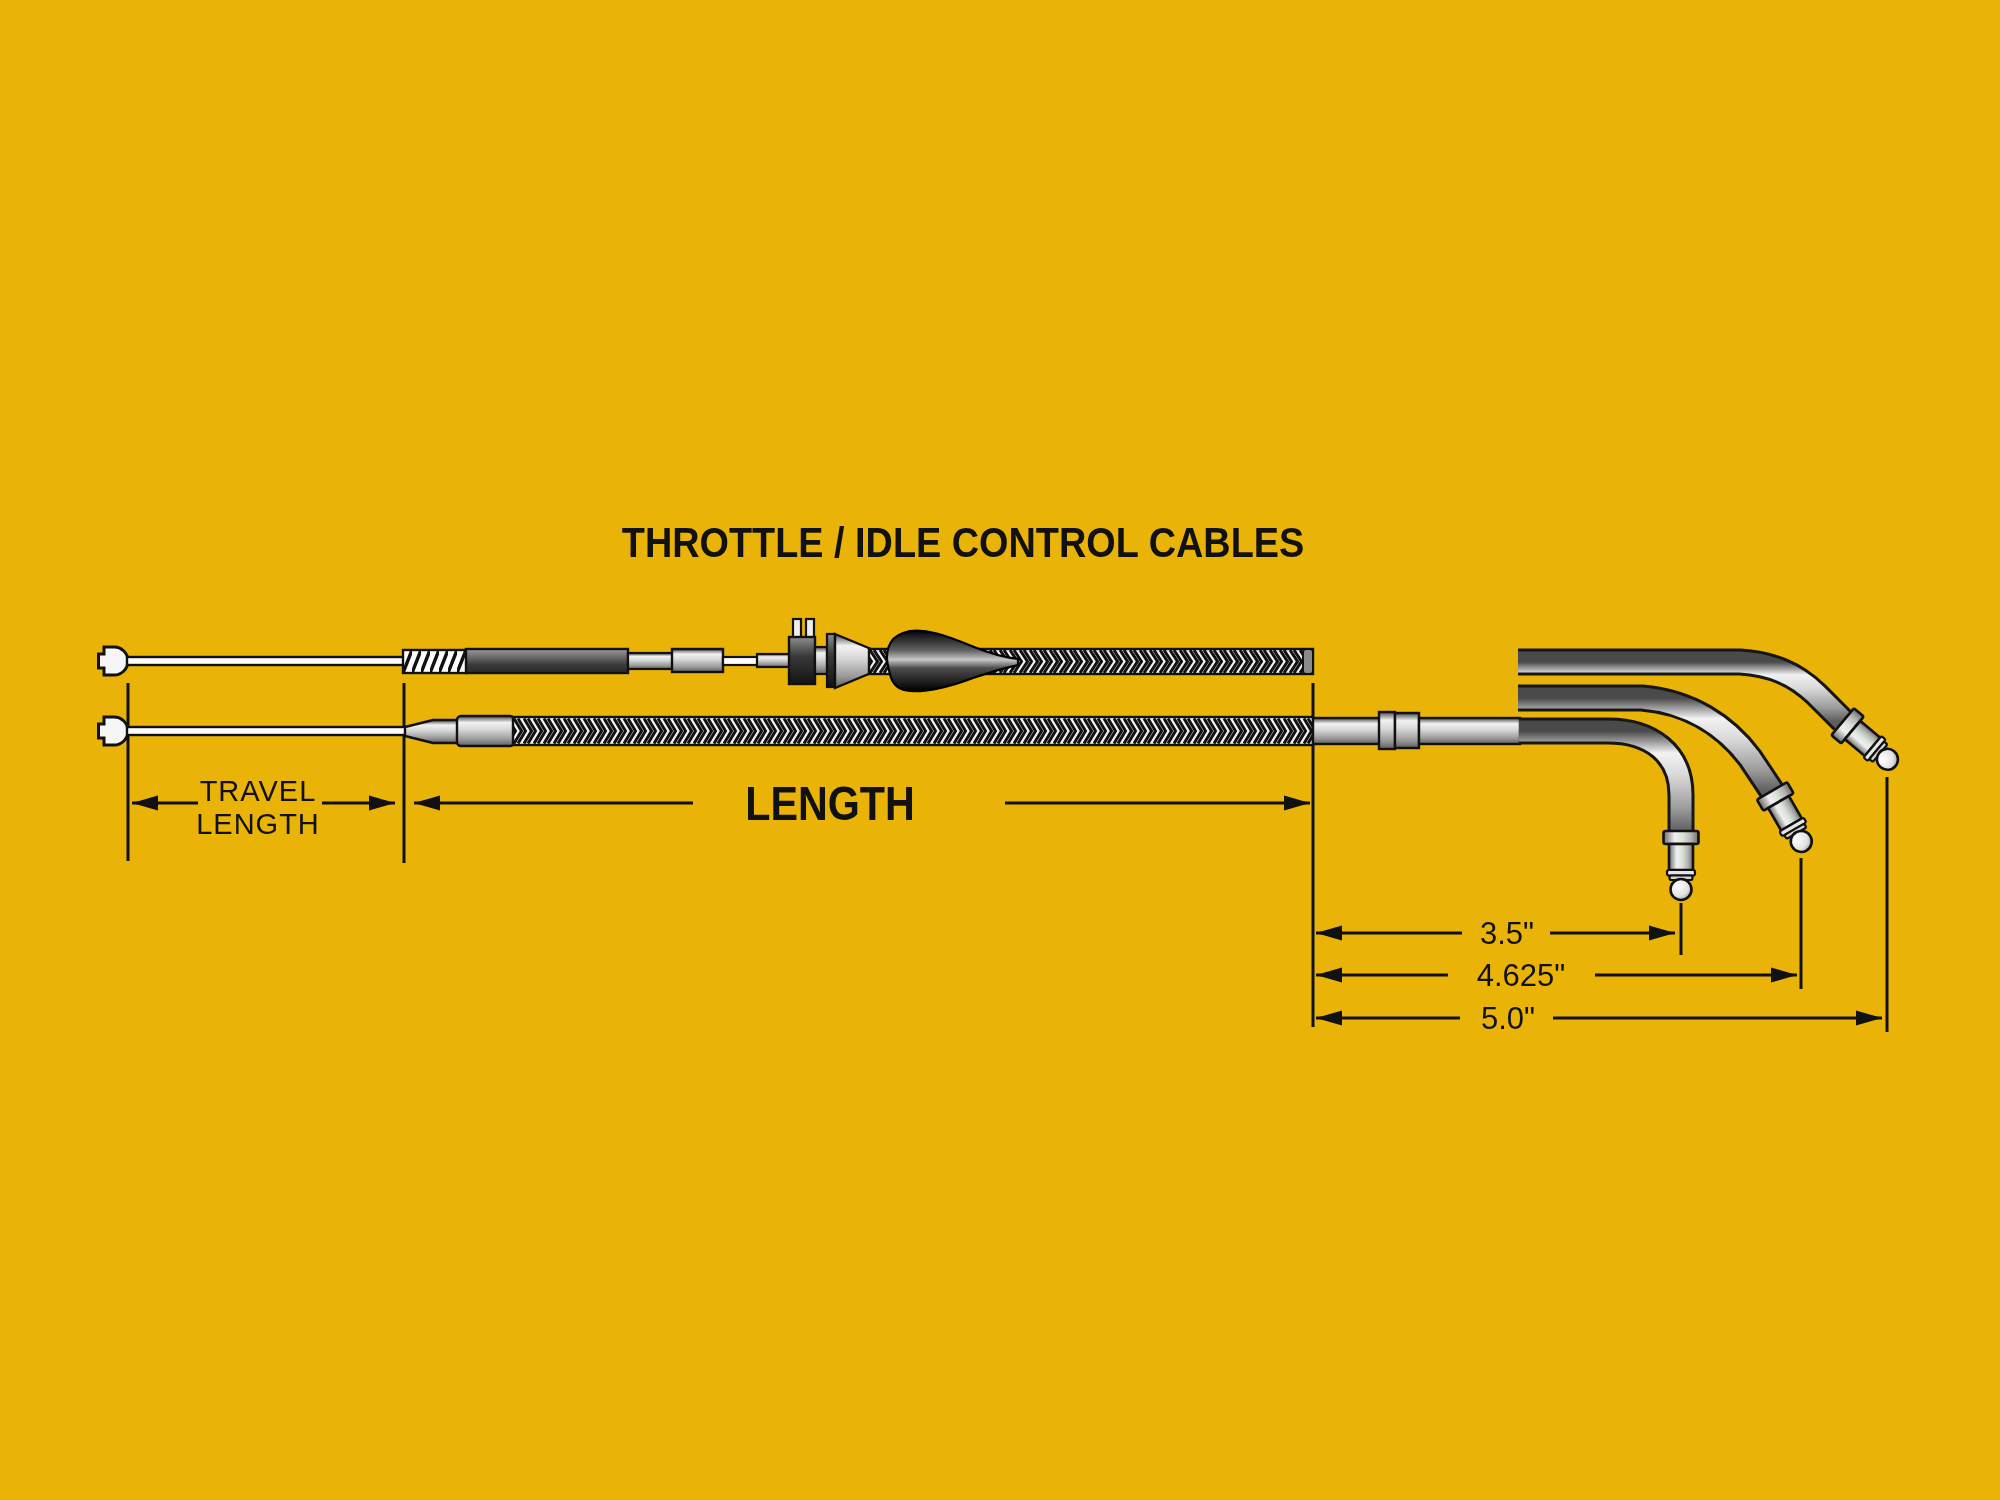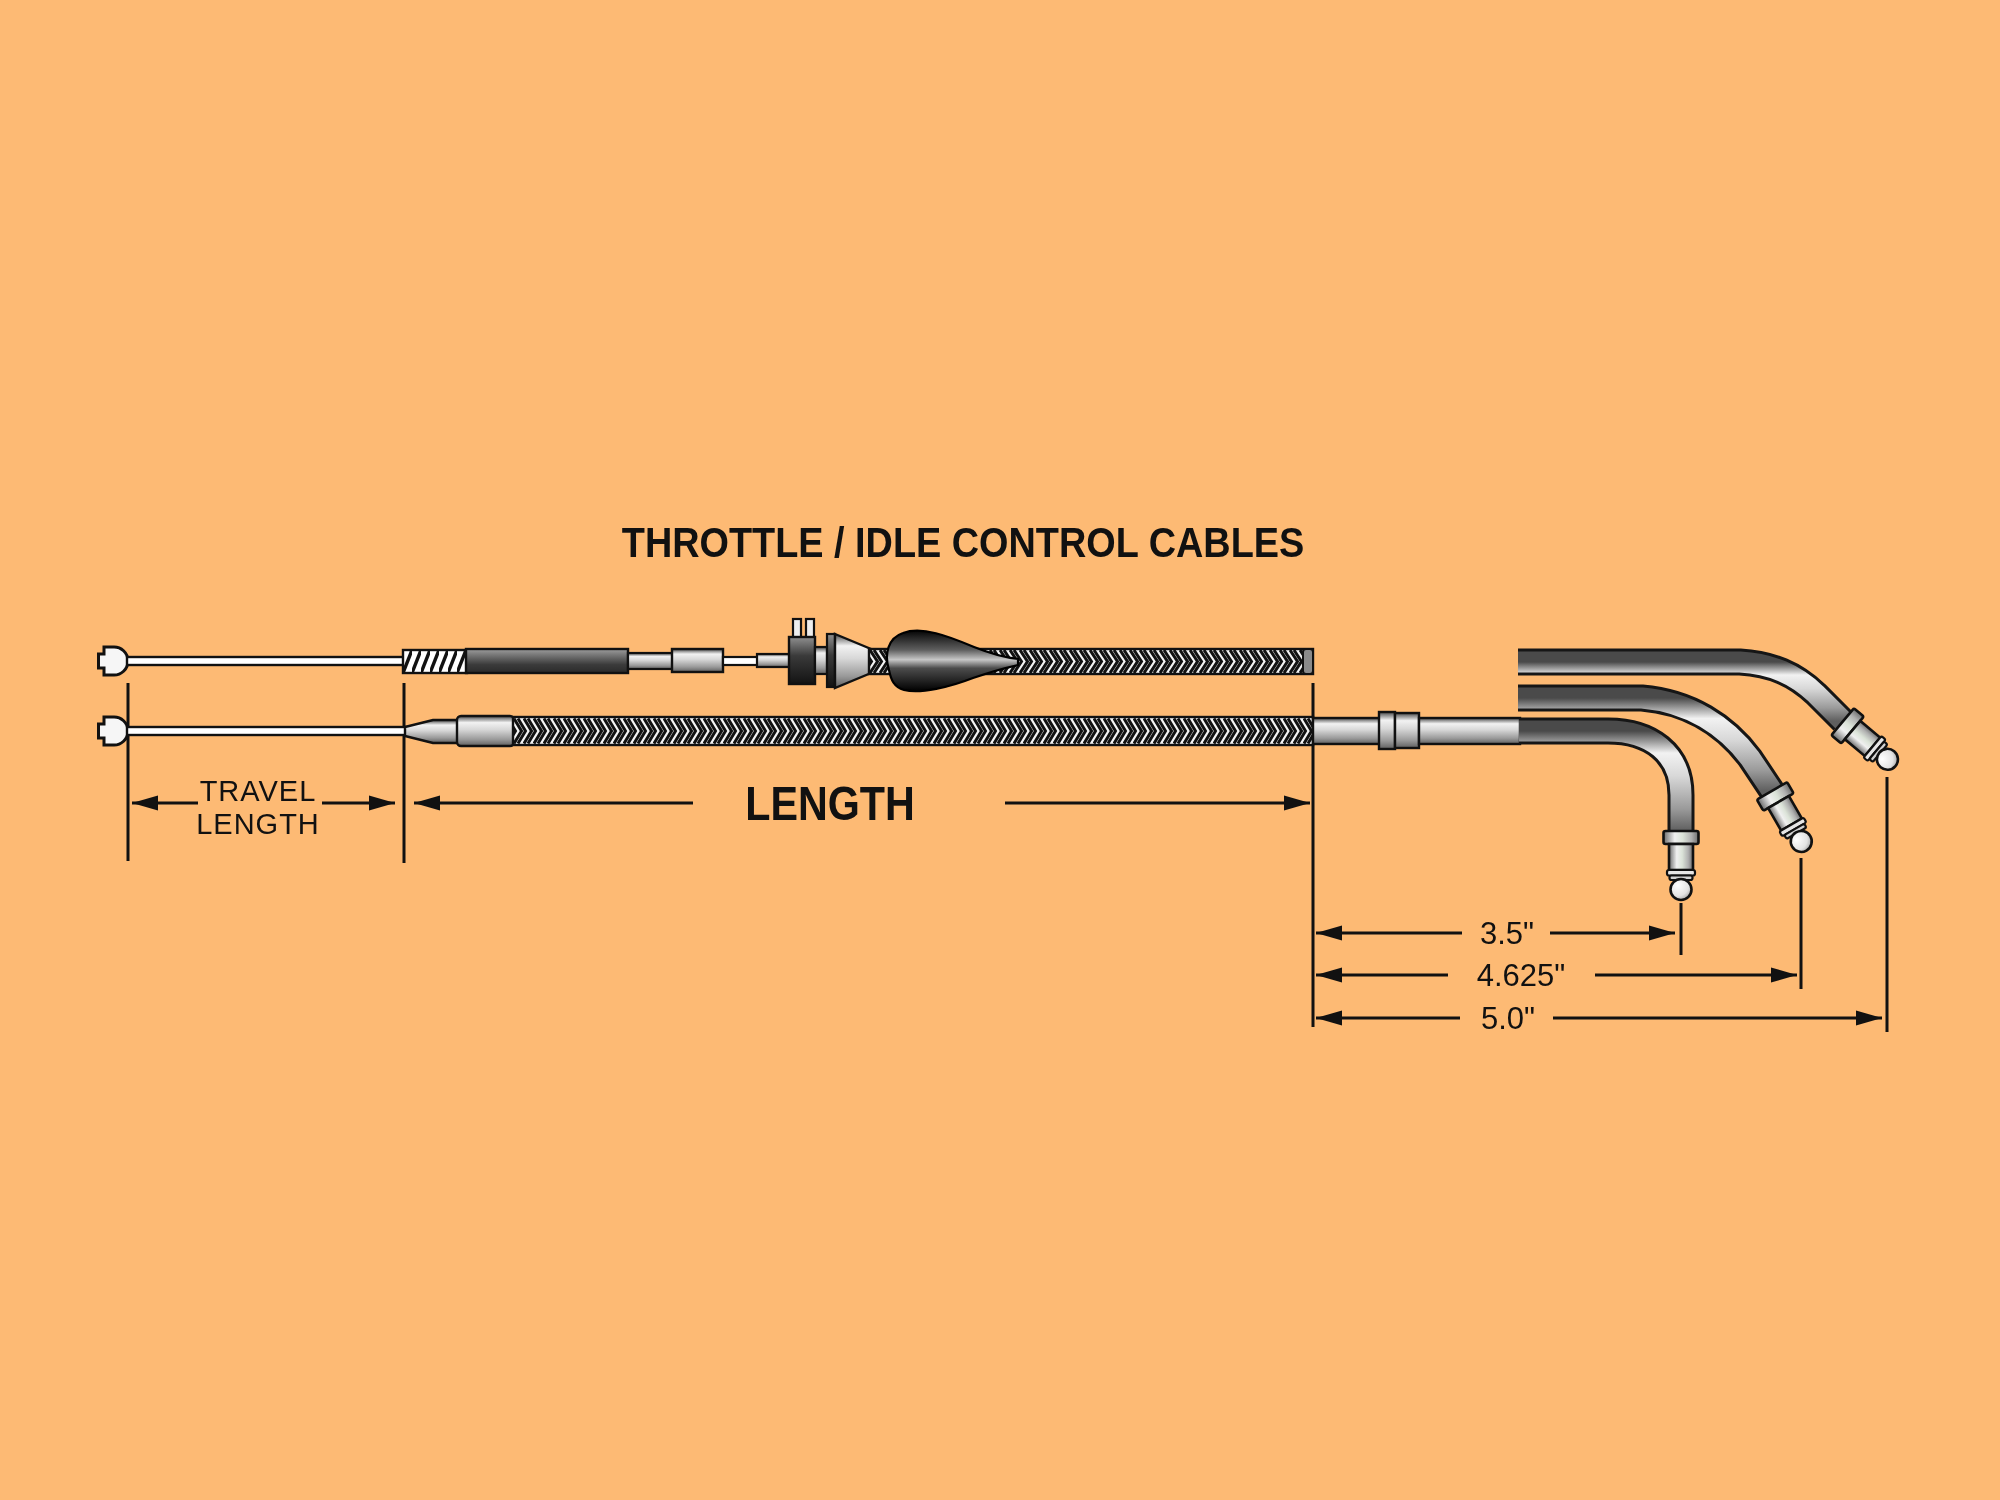--- a/index.html
+++ b/index.html
@@ -5,21 +5,21 @@
   html, body {
     margin: 0;
     padding: 0;
     background: #ffffff;
     font-family: "Liberation Sans", sans-serif;
   }
   .stage {
     position: relative;
     width: 2000px;
     height: 1500px;
-    background: #fdba74;
+    background: #eab308;
     overflow: hidden;
   }
   svg { display: block; }
   text {
     fill: #111111;
     font-family: "Liberation Sans", "DejaVu Sans", sans-serif;
   }
   .title-text { font-weight: bold; font-size: 43px; letter-spacing: 0px; }
   .big-dim    { font-weight: bold; font-size: 48px; }
   .small-dim  { font-weight: normal; font-size: 29px; letter-spacing: 1px; }

